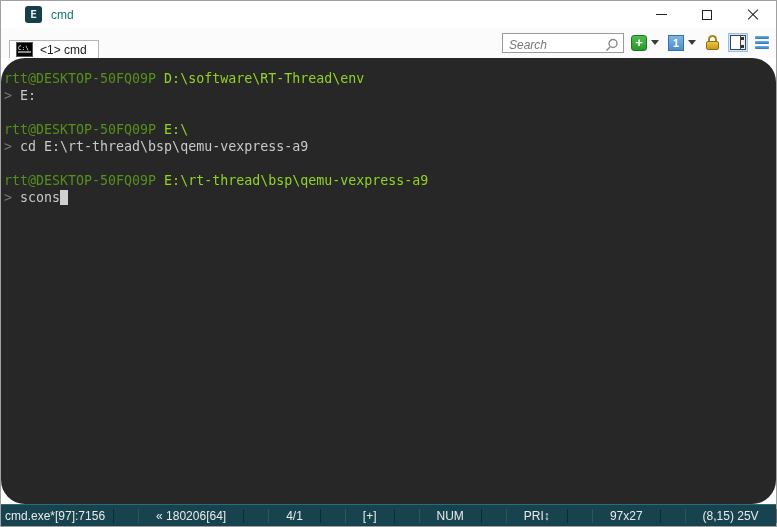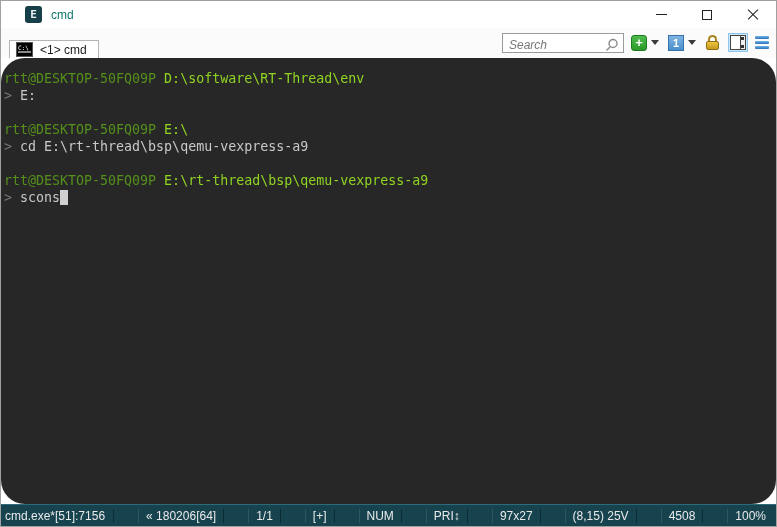--- a/index.html
+++ b/index.html
@@ -127,21 +127,21 @@
 
   
   .statusbar {
     flex: 0 0 22px; height: 22px; background: var(--status_bg, #17434f);
     border-top: 1px solid #2e6b7a;
     display: flex; align-items: center;
     color: #e9e9e9; font-size: 12px; padding: 0 0 0 3px; white-space: nowrap;
   }
   .status-left { padding: 0 8px 0 1px; border-right: 1px solid rgba(0,0,0,0.35); }
   .status-spacer { flex: 1; }
-  .status-seg { padding: 0 7px; border-left: 1px solid rgba(255,255,255,0.10); border-right: 1px solid rgba(0,0,0,0.35); margin-left: 24px; }
+  .status-seg { padding: 0 17px; border-left: 1px solid rgba(255,255,255,0.10); border-right: 1px solid rgba(0,0,0,0.35); margin-left: 24px; }
   .status-seg:last-of-type { border-right: none; }
   .resize-grip { width: 16px; height: 20px; margin-left: 2px; }
 </style>
 </head>
 <body>
 
 <div class="window">
 
   <div class="titlebar">
     <div class="app-icon">E</div>
@@ -202,25 +202,25 @@
             <span></span>
             <span></span>
           </span>
       </button>
     </div>
   </div>
 
   <div class="terminal" id="terminal"><div class="term-line"><span class="seg-prompt">rtt@DESKTOP-50FQ09P</span><span class="seg-path"> D:\software\RT-Thread\env</span></div><div class="term-line"><span class="seg-dim">&gt;</span><span class="seg-cmd"> E:</span></div><div class="term-line"></div><div class="term-line"><span class="seg-prompt">rtt@DESKTOP-50FQ09P</span><span class="seg-path"> E:\</span></div><div class="term-line"><span class="seg-dim">&gt;</span><span class="seg-cmd"> cd E:\rt-thread\bsp\qemu-vexpress-a9</span></div><div class="term-line"></div><div class="term-line"><span class="seg-prompt">rtt@DESKTOP-50FQ09P</span><span class="seg-path"> E:\rt-thread\bsp\qemu-vexpress-a9</span></div><div class="term-line"><span class="seg-dim">&gt;</span><span class="seg-cmd"> scons</span><span class="cursor-block"></span></div></div>
 
   <div class="statusbar">
-    <span class="status-left">cmd.exe*[51]:7156</span>
+    <span class="status-left">cmd.exe*[97]:7156</span>
     <span class="status-spacer"></span>
     <span id="status-segments" style="display:flex;align-items:center;">
         <span class="status-seg">« 180206[64]</span>
-        <span class="status-seg">1/1</span>
+        <span class="status-seg">4/1</span>
         <span class="status-seg">[+]</span>
         <span class="status-seg">NUM</span>
         <span class="status-seg">PRI↕</span>
         <span class="status-seg">97x27</span>
         <span class="status-seg">(8,15) 25V</span>
         <span class="status-seg">4508</span>
         <span class="status-seg">100%</span>
       </span>
     <svg class="resize-grip" viewBox="0 0 16 20">
       <line x1="15" y1="8" x2="4" y2="19" stroke="#c5d4d8" stroke-width="1.2"></line>

